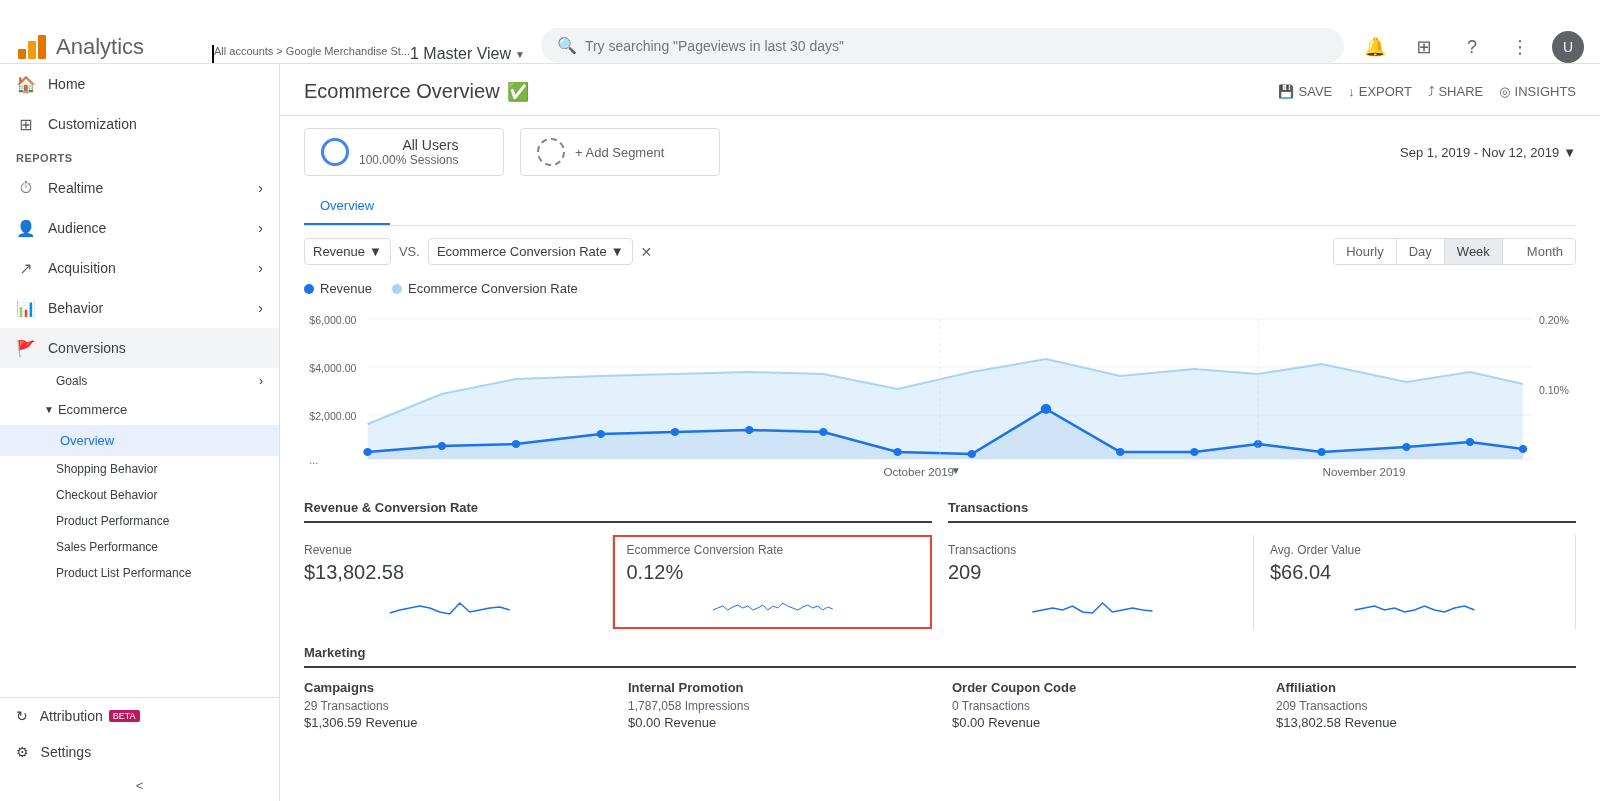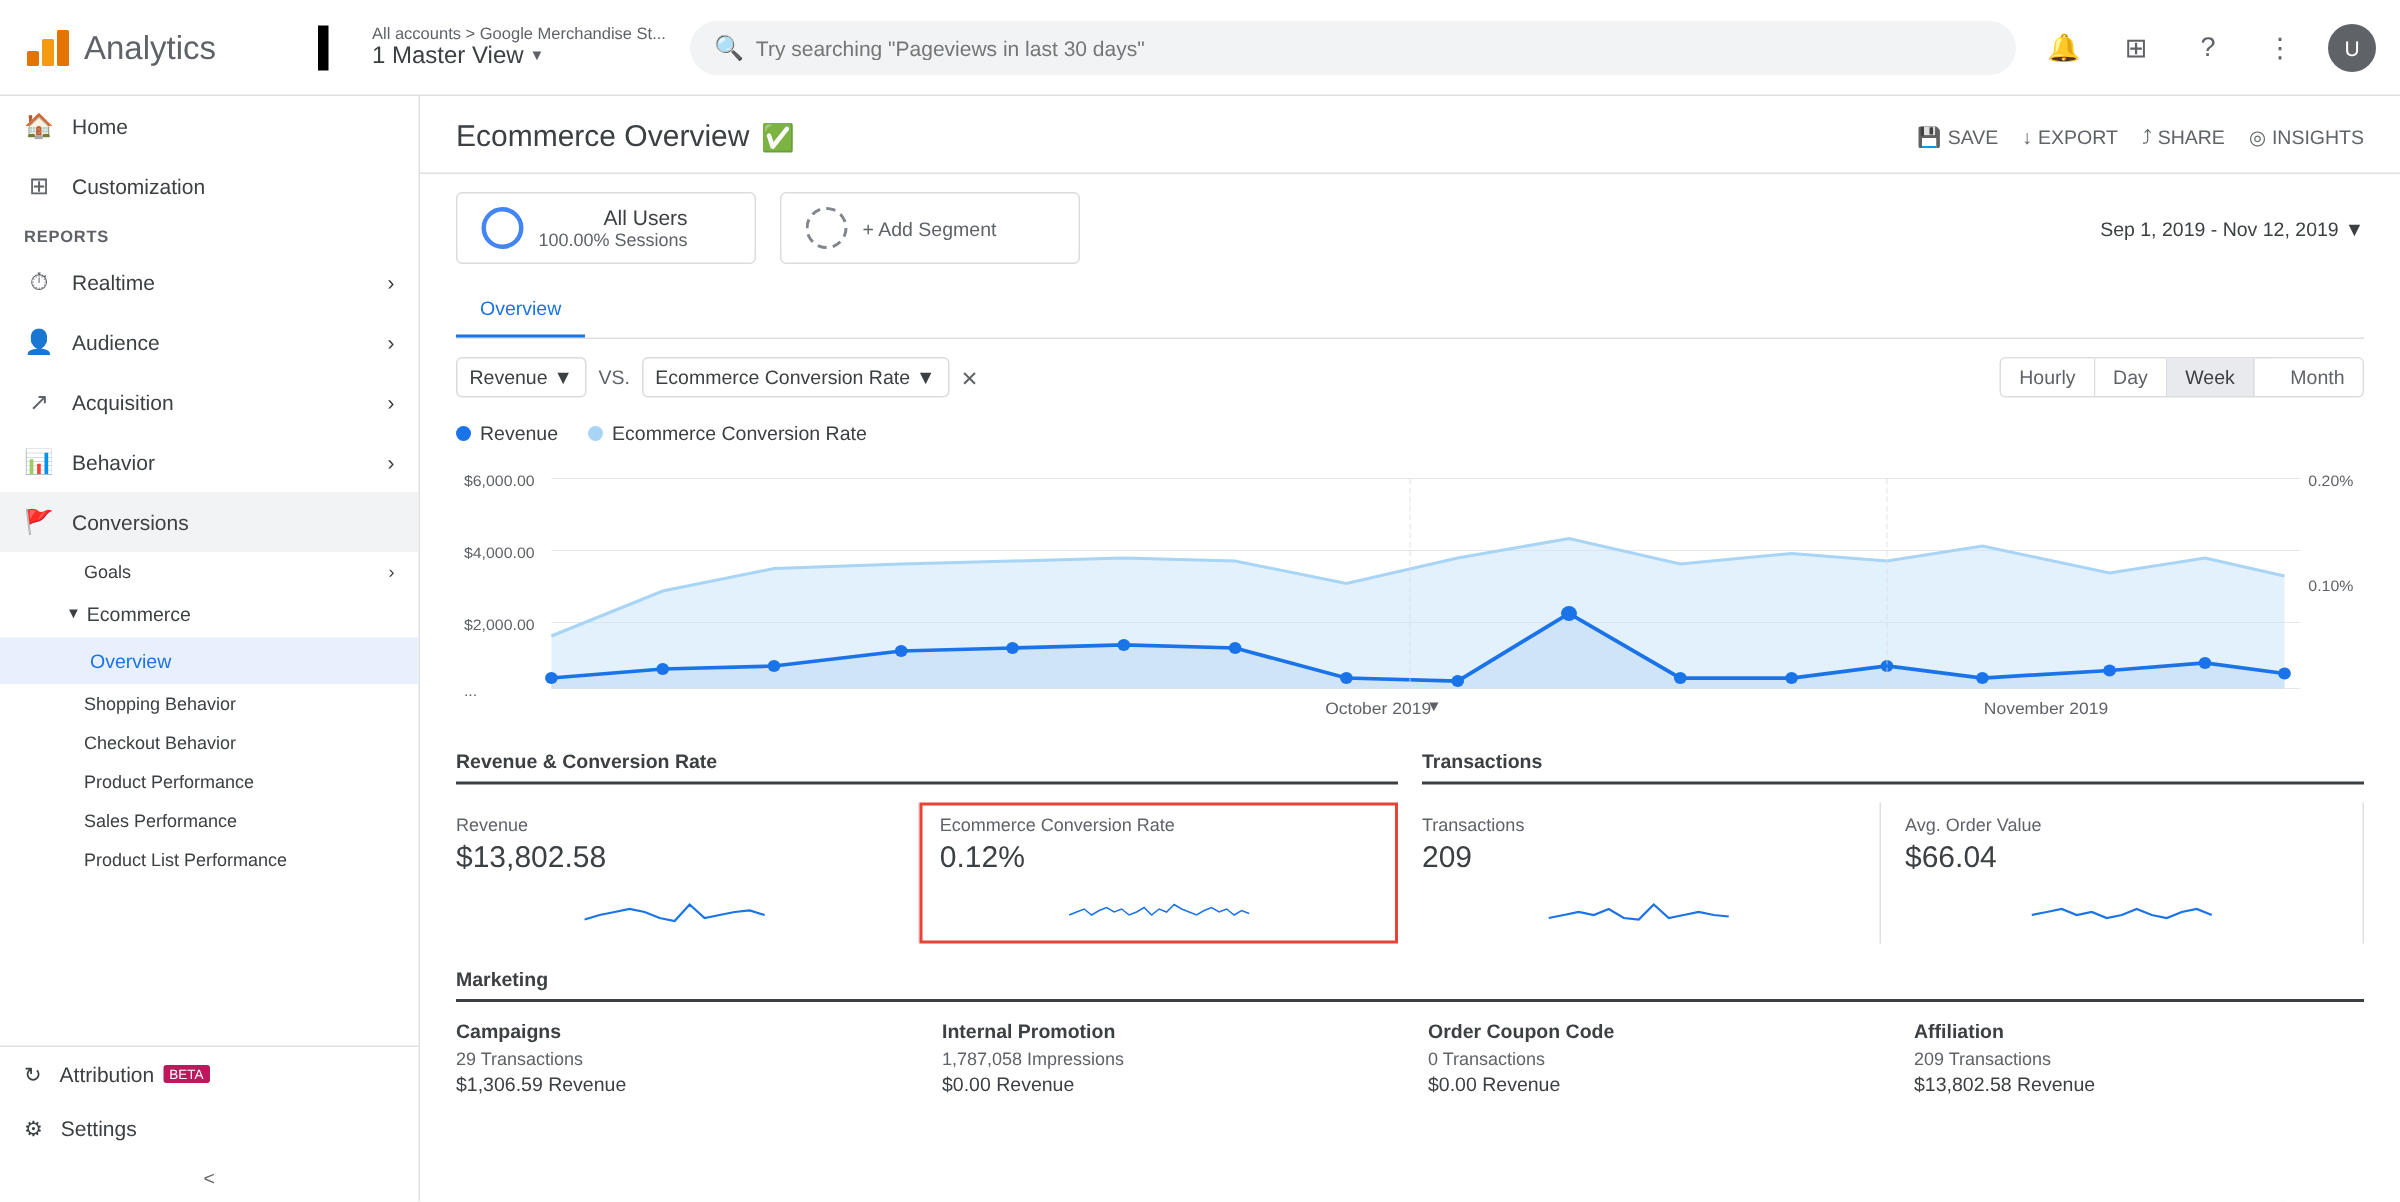--- a/index.html
+++ b/index.html
@@ -1,26 +1,26 @@
 <!DOCTYPE html>
 <html><head>
   <meta charset="utf-8">
   <style>
     * { box-sizing: border-box; margin: 0; padding: 0; }
     body { font-family: Arial, sans-serif; font-size: 13px; color: #3c4043; background: #f8f9fa; display: flex; flex-direction: column; height: 801px; overflow: hidden; }
 
     
     .top-header {
-      display: flex; align-items: center; background: #fff; height: 64px;
+      display: flex; align-items: flex-end; background: #fff; height: 64px;
       border-bottom: 1px solid #e0e0e0; padding: 0 16px; gap: 16px; flex-shrink: 0;
     }
     .logo-area { display: flex; align-items: center; gap: 8px; width: 180px; flex-shrink: 0; }
     .logo-icon { width: 32px; height: 32px; }
     .logo-text { font-size: 22px; color: #5f6368; font-weight: 400; }
-    .account-selector { display: flex; flex-direction: column; border-left: 7px solid #000000; padding-left: 29px; flex-shrink: 0; }
+    .account-selector { display: flex; flex-direction: row; border-left: 2px solid #000000; padding-left: 0; flex-shrink: 0; }
     .account-breadcrumb { font-size: 11px; color: #5f6368; }
     .account-view { display: flex; align-items: center; gap: 4px; font-size: 16px; color: #3c4043; cursor: pointer; }
     .dropdown-arrow { font-size: 10px; color: #5f6368; }
     .search-bar { flex: 1; background: #f1f3f4; border-radius: 24px; display: flex; align-items: center; padding: 8px 16px; gap: 8px; }
     .search-bar input { border: none; background: transparent; font-size: 14px; color: #3c4043; width: 100%; outline: none; }
     .header-icons { display: flex; align-items: center; gap: 16px; margin-left: auto; }
     .header-icon { width: 32px; height: 32px; display: flex; align-items: center; justify-content: center; cursor: pointer; color: #5f6368; font-size: 18px; border-radius: 50%; }
     .avatar { width: 32px; height: 32px; border-radius: 50%; background: #5f6368; overflow: hidden; display: flex; align-items: center; justify-content: center; color: white; font-size: 14px; }
 
     

